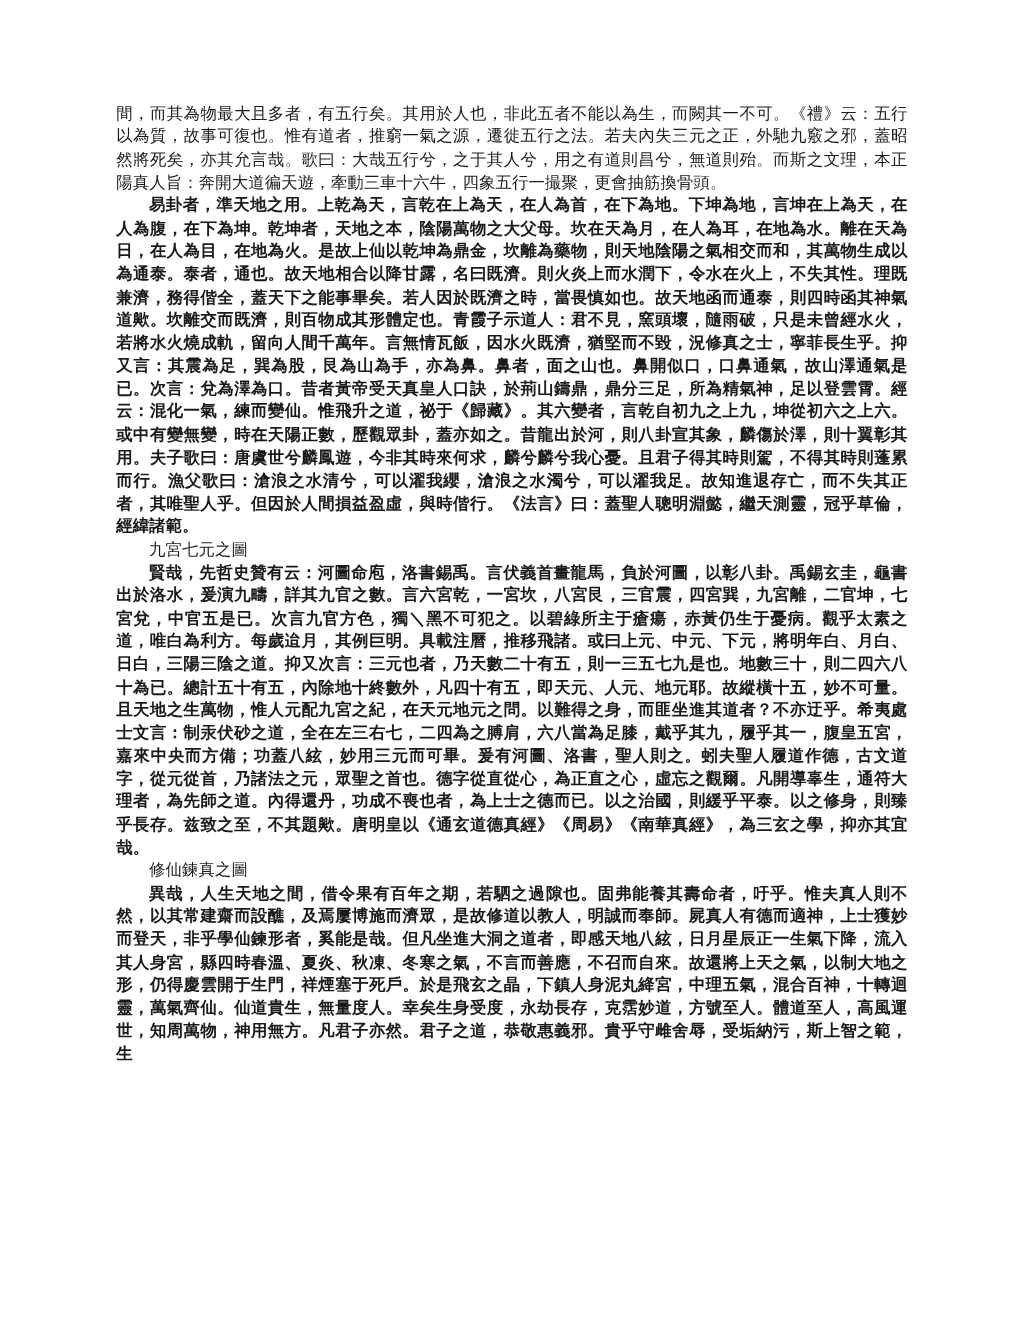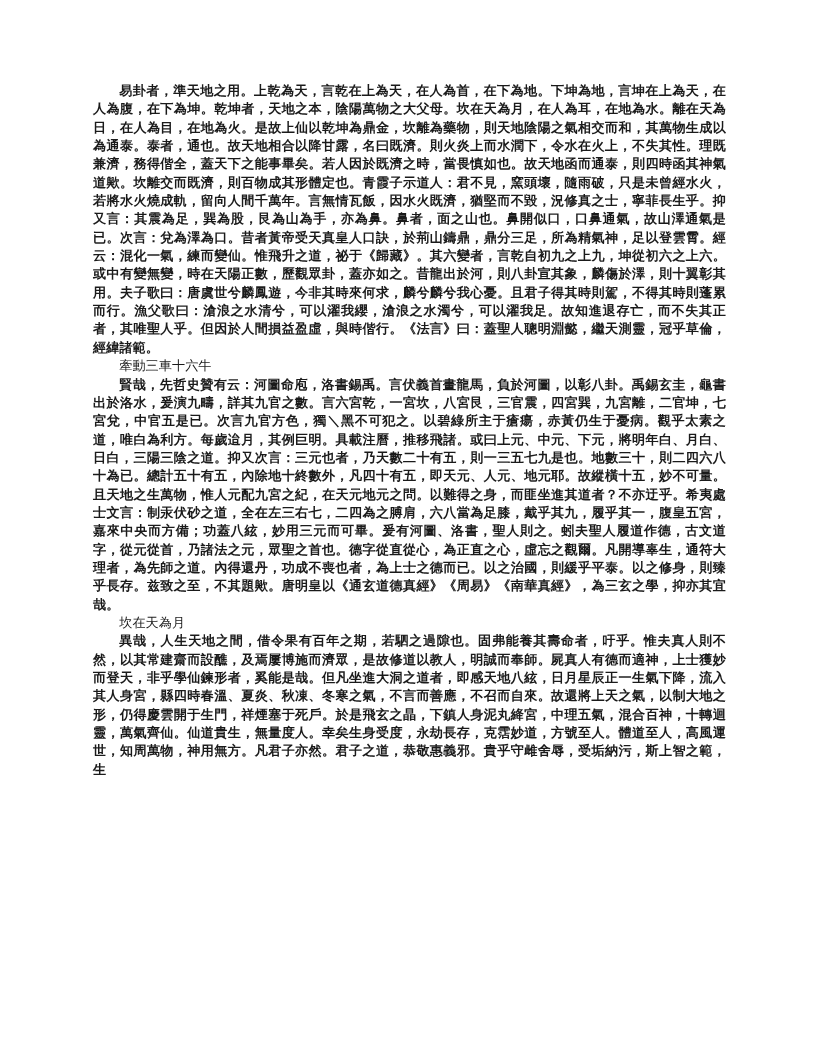--- a/index.html
+++ b/index.html
@@ -36,18 +36,19 @@
   }
   .page p.indent {
     text-indent: 2em;
     font-weight: bold;
   }
 </style>
 </head>
 <body>
 
 <div class="page">
+    <p class="body">間，而其為物最大且多者，有五行矣。其用於人也，非此五者不能以為生，而闕其一不可。《禮》云：五行以為質，故事可復也。惟有道者，推窮一氣之源，遷徙五行之法。若夫內失三元之正，外馳九竅之邪，蓋昭然將死矣，亦其允言哉。歌曰：大哉五行兮，之于其人兮，用之有道則昌兮，無道則殆。而斯之文理，本正陽真人旨：奔開大道徧天遊，牽動三車十六牛，四象五行一撮聚，更會抽筋換骨頭。</p>
     <p class="body indent">易卦者，準天地之用。上乾為天，言乾在上為天，在人為首，在下為地。下坤為地，言坤在上為天，在人為腹，在下為坤。乾坤者，天地之本，陰陽萬物之大父母。坎在天為月，在人為耳，在地為水。離在天為日，在人為目，在地為火。是故上仙以乾坤為鼎金，坎離為藥物，則天地陰陽之氣相交而和，其萬物生成以為通泰。泰者，通也。故天地相合以降甘露，名曰既濟。則火炎上而水潤下，令水在火上，不失其性。理既兼濟，務得偕全，蓋天下之能事畢矣。若人因於既濟之時，當畏慎如也。故天地函而通泰，則四時函其神氣道歟。坎離交而既濟，則百物成其形體定也。青霞子示道人：君不見，窯頭壞，隨雨破，只是未曾經水火，若將水火燒成軌，留向人間千萬年。言無情瓦飯，因水火既濟，猶堅而不毀，況修真之士，寧菲長生乎。抑又言：其震為足，巽為股，艮為山為手，亦為鼻。鼻者，面之山也。鼻開似口，口鼻通氣，故山澤通氣是已。次言：兌為澤為口。昔者黃帝受天真皇人口訣，於荊山鑄鼎，鼎分三足，所為精氣神，足以登雲霄。經云：混化一氣，練而變仙。惟飛升之道，祕于《歸藏》。其六變者，言乾自初九之上九，坤從初六之上六。或中有變無變，時在天陽正數，歷觀眾卦，蓋亦如之。昔龍出於河，則八卦宣其象，麟傷於澤，則十翼彰其用。夫子歌曰：唐虞世兮麟鳳遊，今非其時來何求，麟兮麟兮我心憂。且君子得其時則駕，不得其時則蓬累而行。漁父歌曰：滄浪之水清兮，可以濯我纓，滄浪之水濁兮，可以濯我足。故知進退存亡，而不失其正者，其唯聖人乎。但因於人間損益盈虛，與時偕行。《法言》曰：蓋聖人聰明淵懿，繼天測靈，冠乎草倫，經緯諸範。</p>
-    <p class="heading">牽動三車十六牛</p>
+    <p class="heading">九宮七元之圖</p>
     <p class="body indent">賢哉，先哲史贊有云：河圖命庖，洛書錫禹。言伏義首畫龍馬，負於河圖，以彰八卦。禹錫玄圭，龜書出於洛水，爰演九疇，詳其九官之數。言六宮乾，一宮坎，八宮艮，三官震，四宮巽，九宮離，二官坤，七宮兌，中官五是已。次言九官方色，獨＼黑不可犯之。以碧綠所主于瘡瘍，赤黃仍生于憂病。觀乎太素之道，唯白為利方。每歲迨月，其例巨明。具載注曆，推移飛諸。或曰上元、中元、下元，將明年白、月白、日白，三陽三陰之道。抑又次言：三元也者，乃天數二十有五，則一三五七九是也。地數三十，則二四六八十為已。總計五十有五，內除地十終數外，凡四十有五，即天元、人元、地元耶。故縱橫十五，妙不可量。且天地之生萬物，惟人元配九宮之紀，在天元地元之問。以難得之身，而匪坐進其道者？不亦迂乎。希夷處士文言：制汞伏砂之道，全在左三右七，二四為之膊肩，六八當為足膝，戴乎其九，履乎其一，腹皇五宮，嘉來中央而方備；功蓋八絃，妙用三元而可畢。爰有河圖、洛書，聖人則之。蚓夫聖人履道作德，古文道字，從元從首，乃諸法之元，眾聖之首也。德字從直從心，為正直之心，虛忘之觀爾。凡開導辜生，通符大理者，為先師之道。內得還丹，功成不喪也者，為上士之德而已。以之治國，則緩乎平泰。以之修身，則臻乎長存。兹致之至，不其題歟。唐明皇以《通玄道德真經》《周易》《南華真經》，為三玄之學，抑亦其宜哉。</p>
-    <p class="heading">坎在天為月</p>
+    <p class="heading">修仙鍊真之圖</p>
     <p class="body indent">異哉，人生天地之間，借令果有百年之期，若駟之過隙也。固弗能養其壽命者，吁乎。惟夫真人則不然，以其常建齋而設醮，及焉屢博施而濟眾，是故修道以教人，明誠而奉師。屍真人有德而適神，上士獲妙而登天，非乎學仙鍊形者，奚能是哉。但凡坐進大洞之道者，即感天地八絃，日月星辰正一生氣下降，流入其人身宮，縣四時春溫、夏炎、秋凍、冬寒之氣，不言而善應，不召而自來。故還將上天之氣，以制大地之形，仍得慶雲開于生門，祥煙塞于死戶。於是飛玄之晶，下鎮人身泥丸絳宮，中理五氣，混合百神，十轉迴靈，萬氣齊仙。仙道貴生，無量度人。幸矣生身受度，永劫長存，克霑妙道，方號至人。體道至人，高風運世，知周萬物，神用無方。凡君子亦然。君子之道，恭敬惠義邪。貴乎守雌舍辱，受垢納污，斯上智之範，生</p>
   </div>
 
 </body></html>

